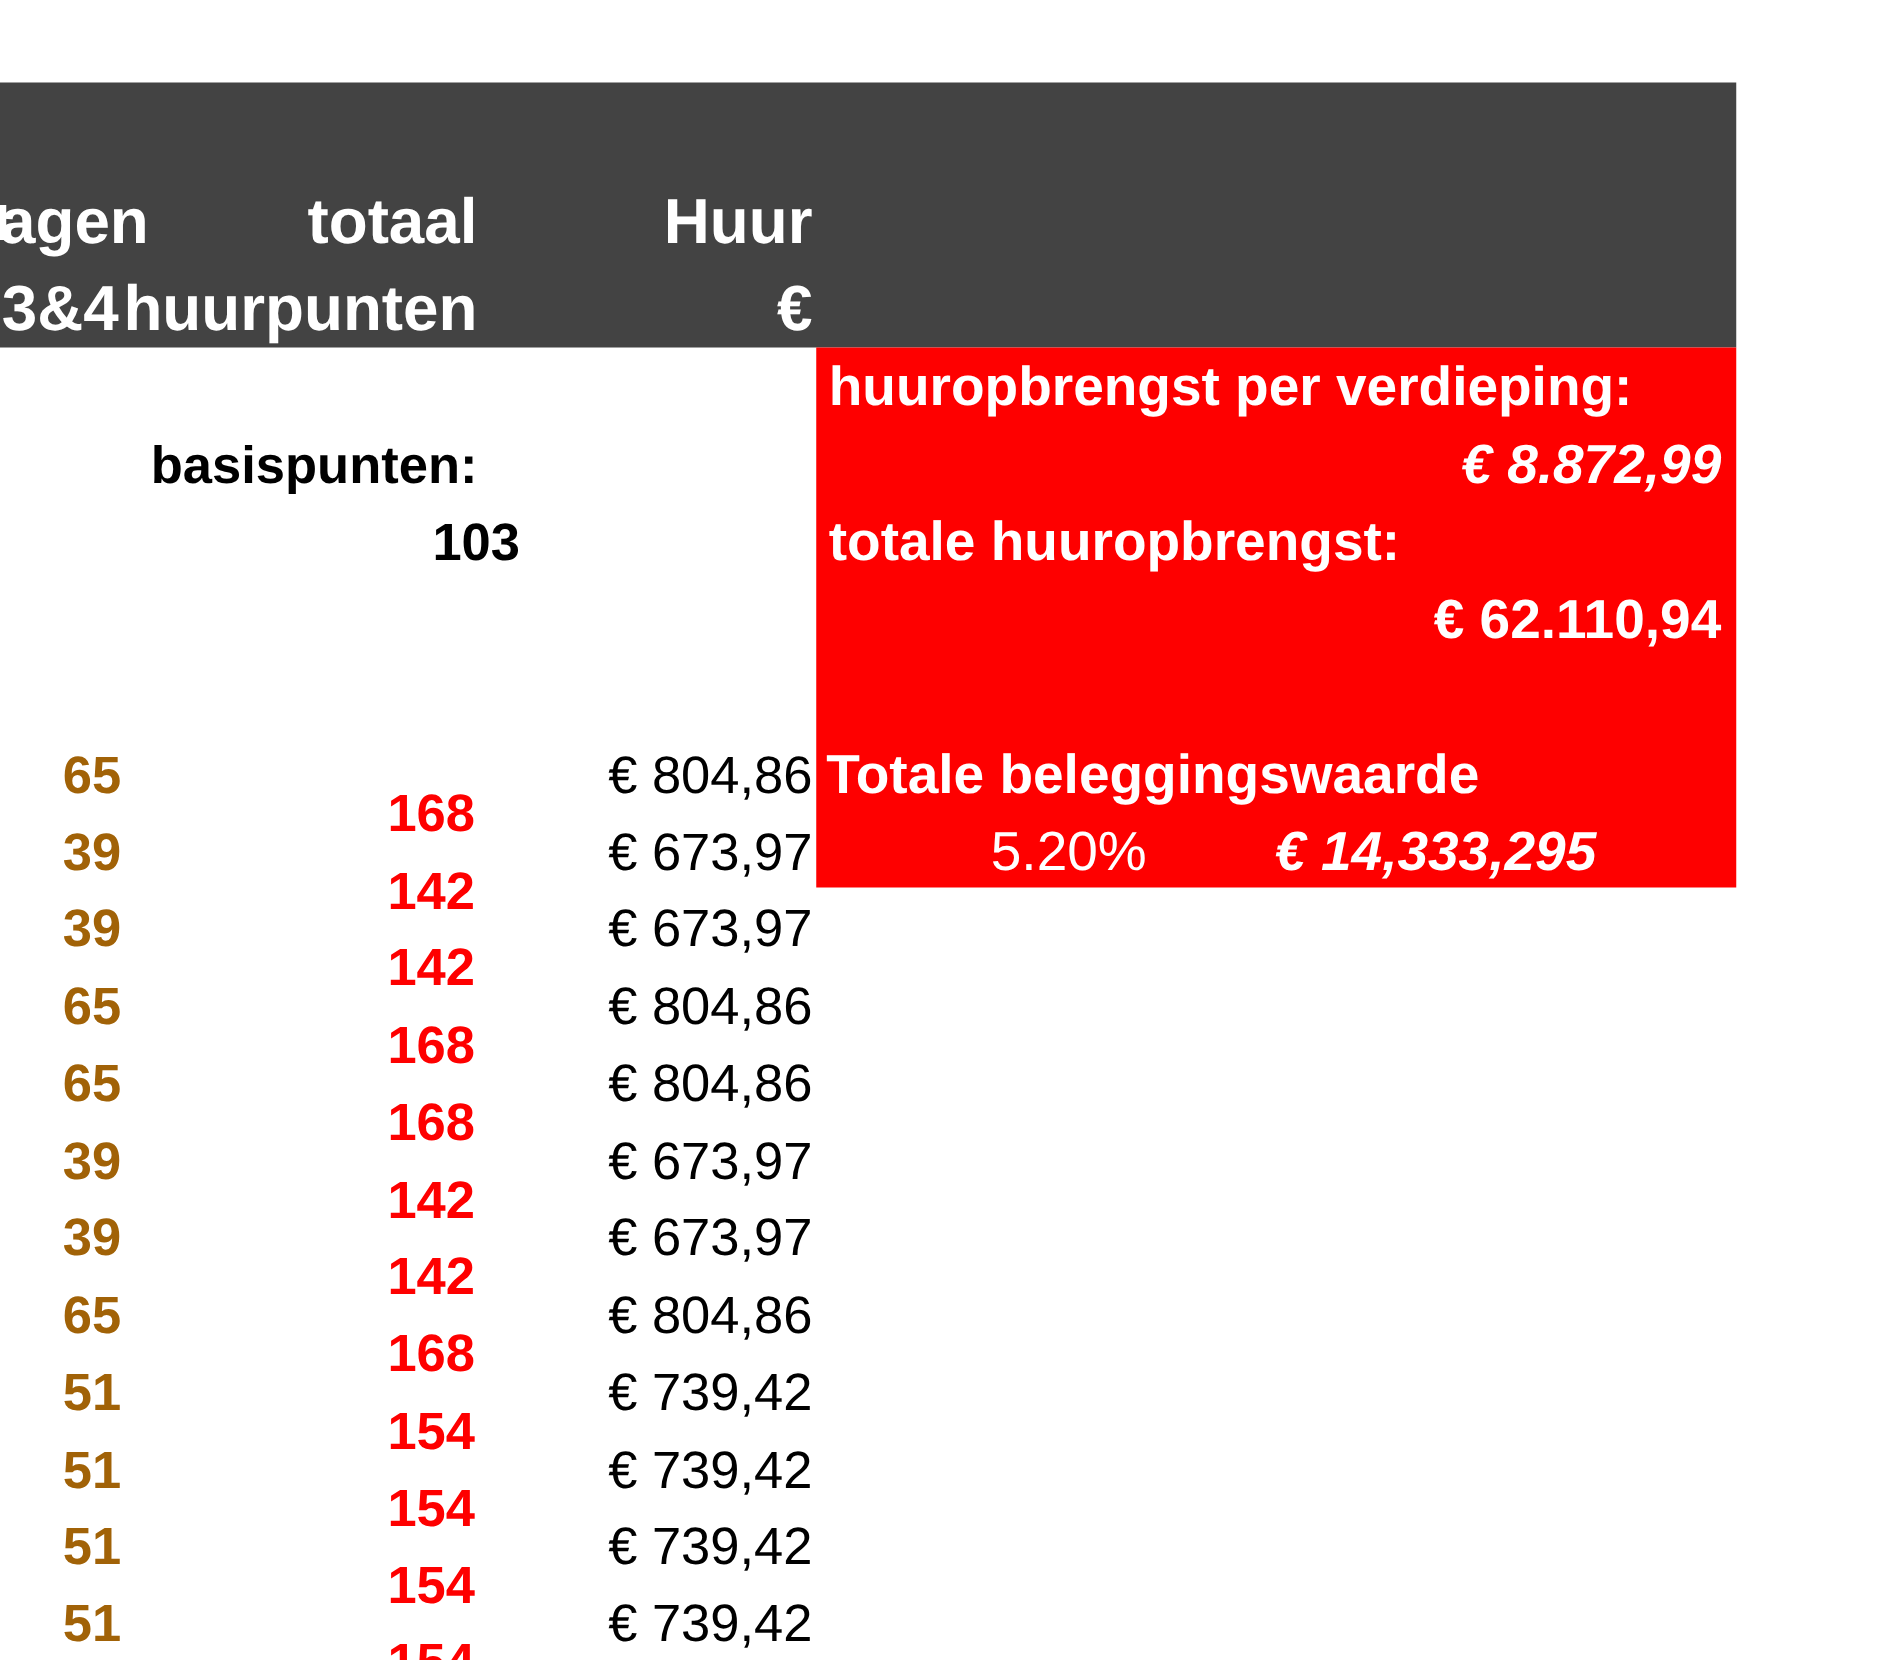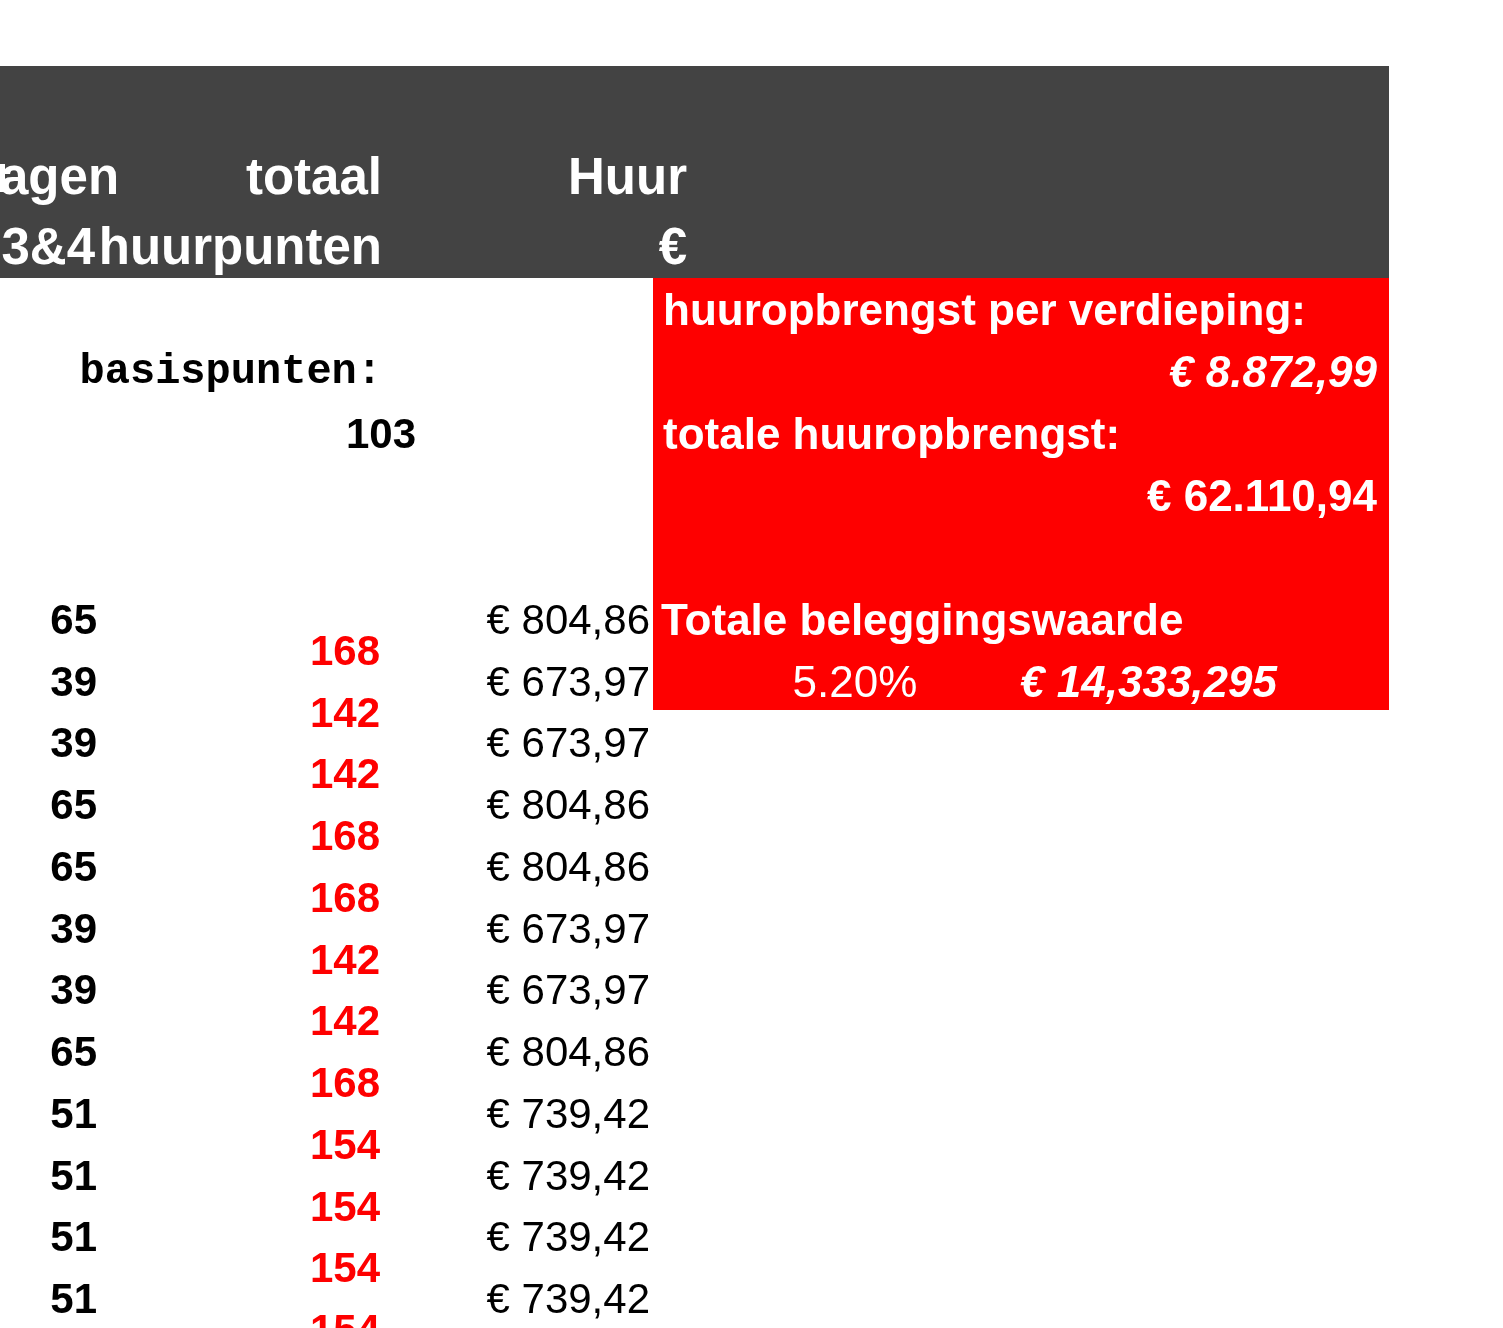--- a/index.html
+++ b/index.html
@@ -9,35 +9,35 @@
     font-family:"Liberation Sans", sans-serif;
   }
   
   .band{position:absolute;left:0;top:66px;width:1389px;height:212px;background:#434343;}
   .redbox{position:absolute;left:653px;top:278px;width:736px;height:432px;background:#fe0000;}
   
   .hline{position:absolute;left:0;height:62px;line-height:62px;font-size:51px;font-weight:bold;color:#ffffff;}
   .hline .hc{position:absolute;top:0;height:62px;line-height:62px;text-align:right;display:block;}
   .hc1{left:0;width:95px;}
   .hc2{left:0;width:382px;}
-  .hc3{left:0;width:650px;padding-left:37px;}
+  .hc3{left:0;width:650px;}
   .frag{position:absolute;left:0;top:164px;width:5px;height:28px;background:#ffffff;}
   
   .blkrow{position:absolute;left:0;height:62px;line-height:62px;font-size:42px;font-weight:bold;color:#000000;text-align:right;}
   
   .srow{position:absolute;height:62px;line-height:62px;font-size:44px;color:#ffffff;}
   .s-label{left:663px;font-weight:bold;text-align:left;}
   .s-val{left:653px;width:724px;text-align:right;font-weight:bold;}
   .italic{font-style:italic;}
   .s-pct{left:770px;width:170px;text-align:center;font-weight:normal;}
   .s-inv{left:653px;width:624px;text-align:right;font-weight:bold;font-style:italic;}
   
   .row{position:absolute;left:0;width:660px;height:62px;}
   .row .c{position:absolute;top:0;height:62px;line-height:62px;font-size:42px;text-align:right;display:block;}
-  .c1{left:0;width:97px;font-weight:bold;color:#000000;}
+  .c1{left:0;width:97px;font-weight:bold;color:#a16207;}
   .c2{left:0;width:380px;font-weight:bold;color:#fe0000;margin-top:31px;}
   .c3{left:0;width:650px;font-weight:normal;color:#000000;}
 </style>
 </head>
 <body>
 
 <div class="band"></div>
 
 <div class="redbox"></div>
 
@@ -48,21 +48,21 @@
 </div>
 
 <div class="frag"></div>
 
 <div class="hline" style="top:216px;width:1389px;">
   <span class="hc hc1">3&amp;4</span>
   <span class="hc hc2">huurpunten</span>
   <span class="hc hc3">€</span>
 </div>
 
-<div class="blkrow" style="top:341px;width:382px;font-family:Liberation Mono, monospace;">basispunten:</div>
+<div class="blkrow" style="top:341px;width:382px;">basispunten:</div>
 <div class="blkrow" style="top:403px;width:380px;padding-left:36px;">103</div>
 
 <div class="srow s-label" style="top:279px;">huuropbrengst per verdieping:</div>
 <div class="srow s-val italic" style="top:341px;">€ 8.872,99</div>
 <div class="srow s-label" style="top:403px;">totale huuropbrengst:</div>
 <div class="srow s-val" style="top:465px;">€ 62.110,94</div>
 <div class="srow s-label" style="top:589px;left:661px;">Totale beleggingswaarde</div>
 <div class="srow s-pct" style="top:651px;">5.20%</div>
 <div class="srow s-inv" style="top:651px;">€ 14,333,295</div>
 

